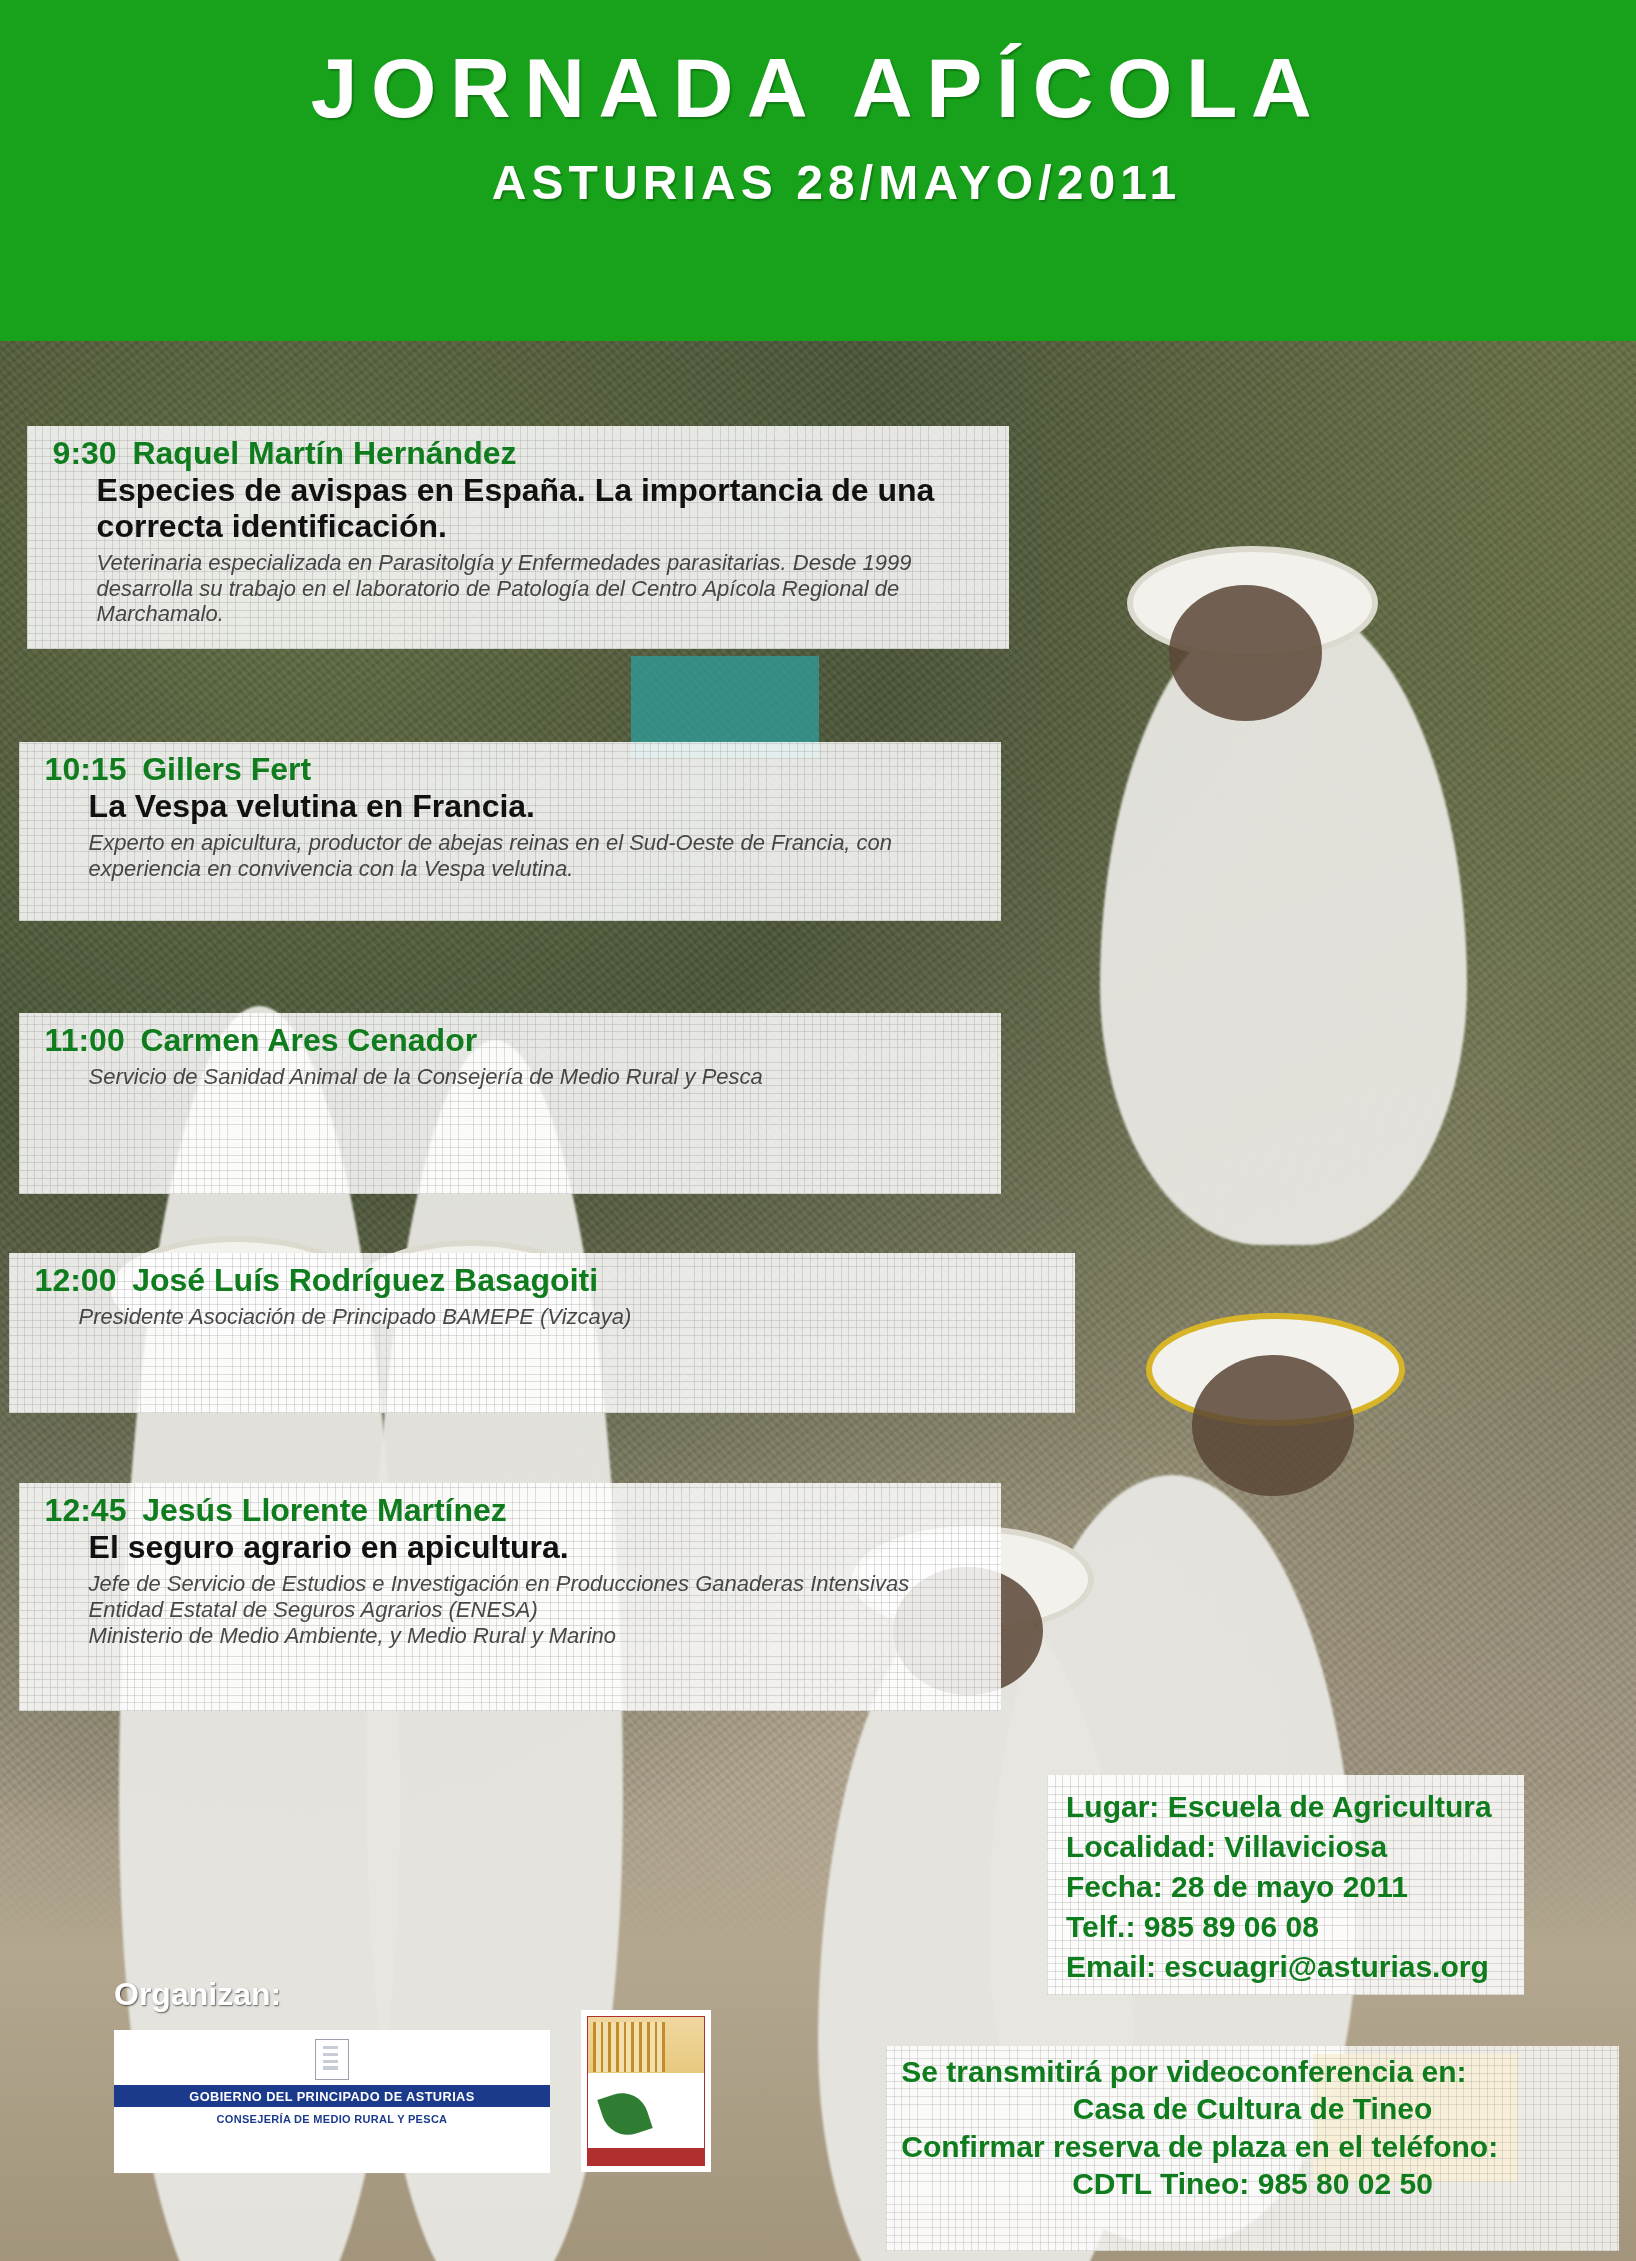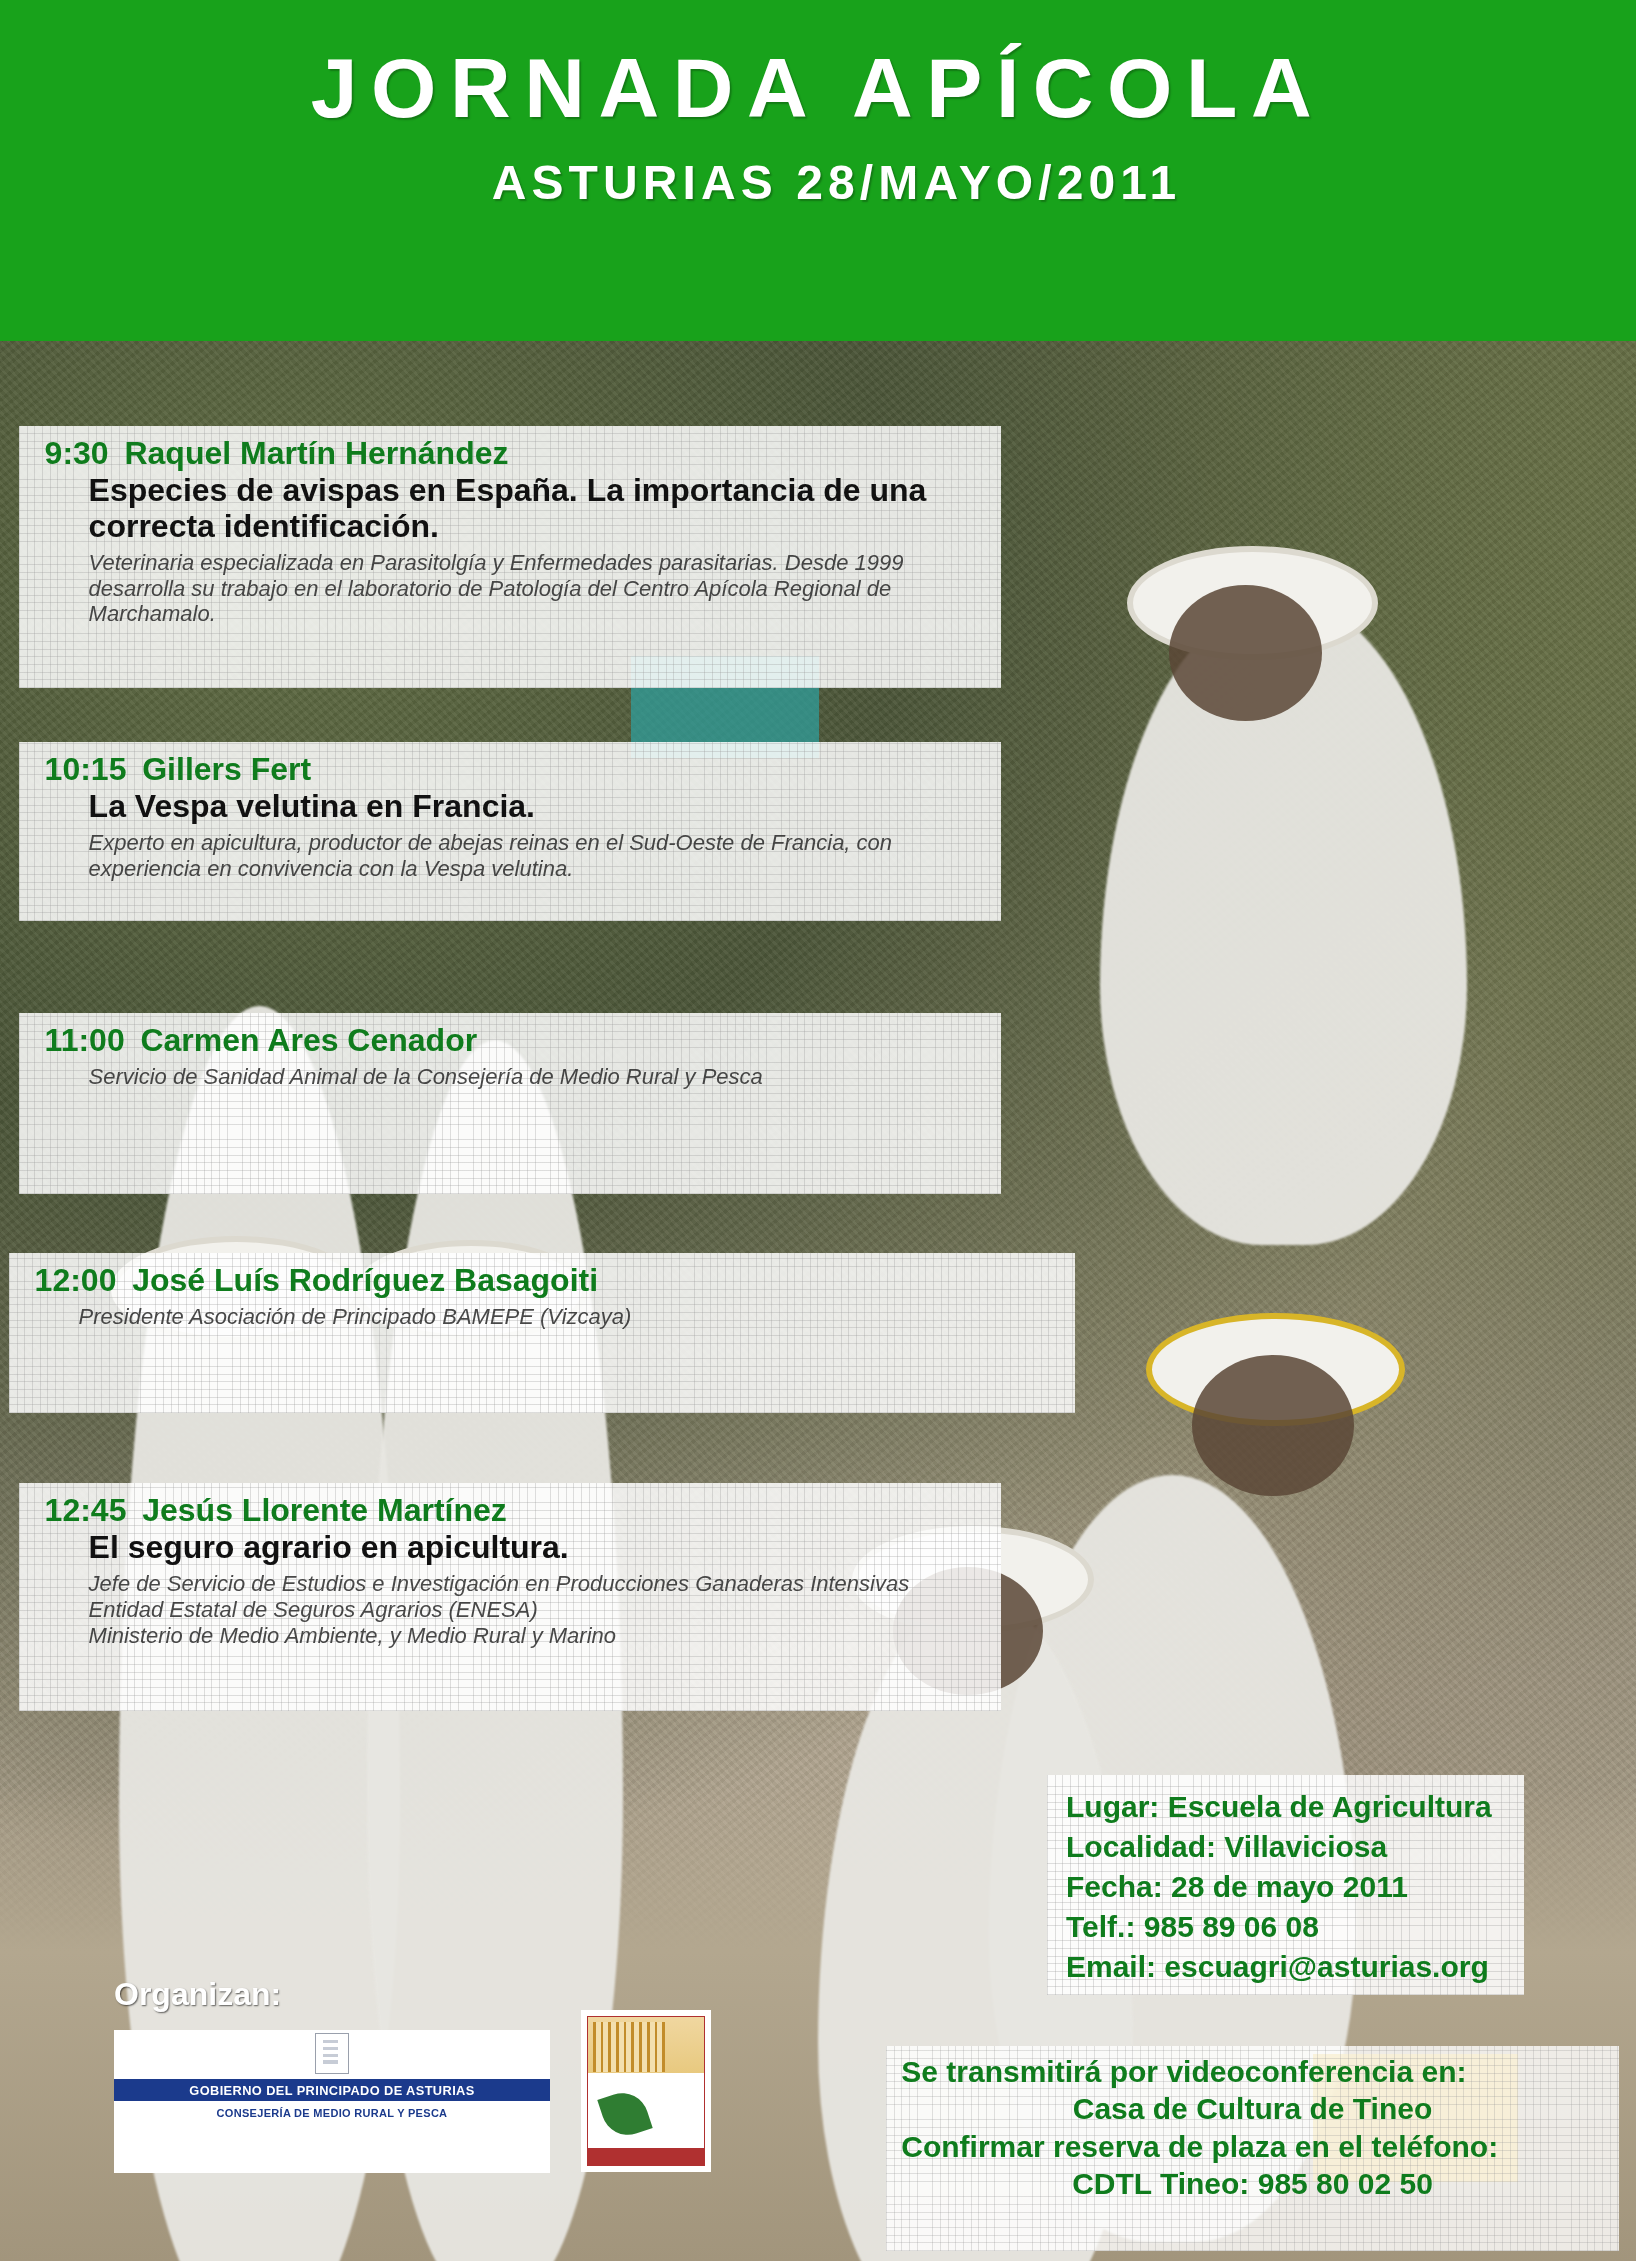--- a/index.html
+++ b/index.html
@@ -115,21 +115,21 @@
   
   .organizan{
     position:absolute;left:114px;top:1976px;
     color:#ffffff;font-weight:bold;font-size:32px;
     text-shadow:0.9px 0.9px 1.7px rgba(0,0,0,.6);
   }
   .logo1{
     position:absolute;left:114px;top:2030px;width:436px;height:143px;
     background:#ffffff;box-sizing:border-box;
     display:flex;flex-direction:column;align-items:center;justify-content:flex-start;
-    padding-top:3px;
+    padding-top:9px;
   }
   .logo1 .crest{
     width:32px;height:39px;background:#ffffff;border:1.7px solid #9aa0ac;position:relative;
   }
   .logo1 .crest:before{
     content:"";position:absolute;left:6.8px;top:6px;width:15.3px;height:24px;
     background:repeating-linear-gradient(180deg,#c7ccd6 0 3.4px,#ffffff 3.4px 6.8px);
   }
   .logo1 .bar{width:100%;height:22px;background:#1b3a8c;margin-top:5.1px;
     display:flex;align-items:center;justify-content:center;}
@@ -178,21 +178,21 @@
 
     <div class="bk" style="left:119px;top:665px;width:281px;height:1330px;"></div>
     <div class="hat" style="left:111px;top:895px;width:239px;height:95px;"></div>
     <div class="bk" style="left:367px;top:699px;width:256px;height:1261px;"></div>
     <div class="hat" style="left:354px;top:899px;width:222px;height:89px;"></div>
 
     <div style="position:absolute;left:631px;top:315px;width:188px;height:102px;background:#2f9e9b;opacity:.75;"></div>
     <div style="position:absolute;left:1313px;top:1713px;width:205px;height:128px;background:#e0b52a;opacity:.8;"></div>
   </div>
 
-  <div class="block" style="left:19px;top:426px;width:982px;height:262px;">
+  <div class="block" style="left:27px;top:426px;width:982px;height:223px;">
     <span class="time">9:30</span>
     <span class="speaker">Raquel Martín Hernández</span>
     <div class="title">Especies de avispas en España. La importancia de una correcta identificación.</div>
     <div class="bio">Veterinaria especializada en Parasitolgía y Enfermedades parasitarias. Desde 1999 desarrolla su trabajo en el laboratorio de Patología del Centro Apícola Regional de Marchamalo.</div>
   </div>
 
   <div class="block" style="left:19px;top:742px;width:982px;height:179px;">
     <span class="time">10:15</span>
     <span class="speaker">Gillers Fert</span>
     <div class="title">La Vespa velutina en Francia.</div>

